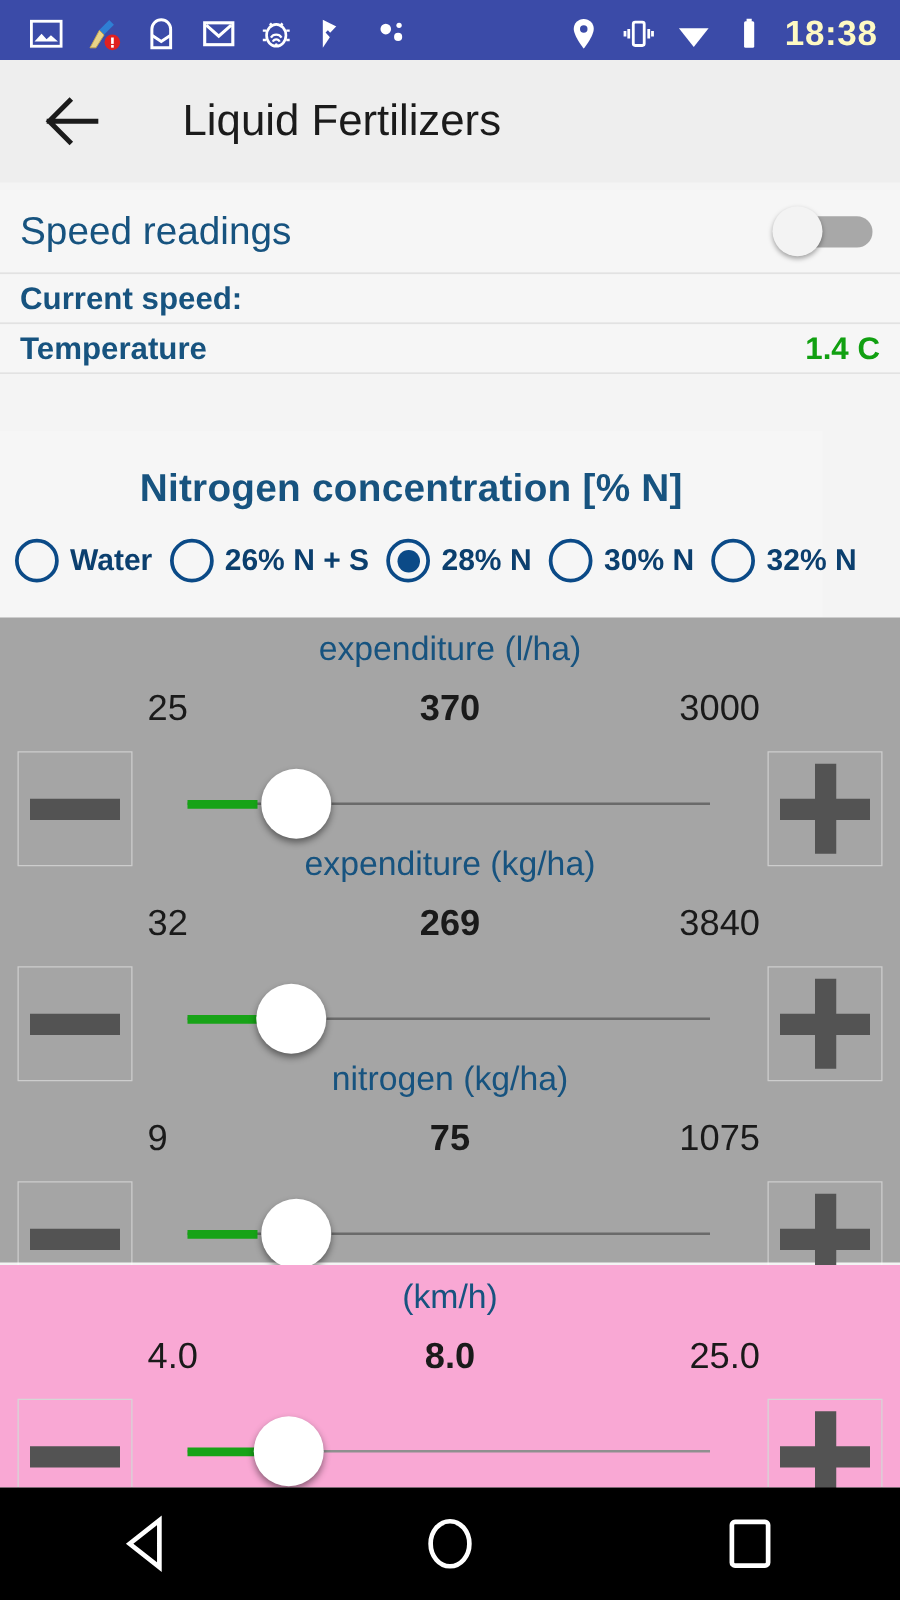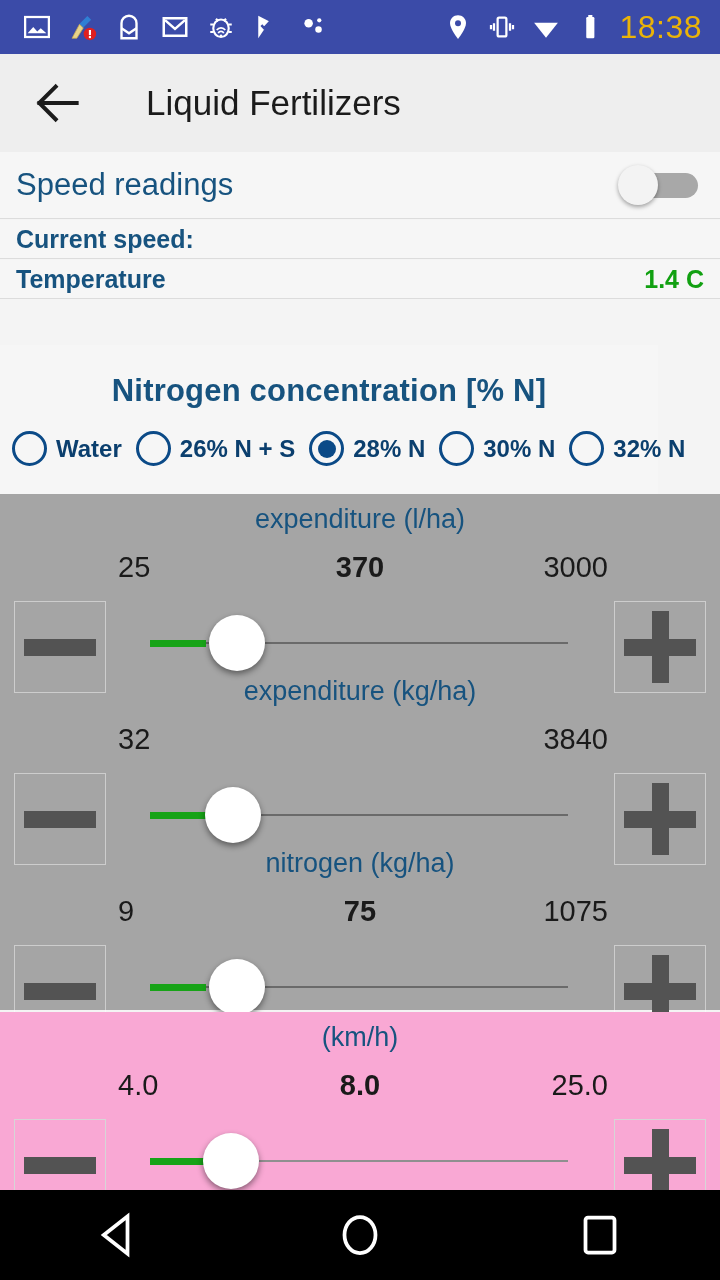--- a/index.html
+++ b/index.html
@@ -12,25 +12,25 @@
   #app { position:relative; width:720px; height:1280px; }
 
   
   .statusbar{
     position:absolute; top:0; left:0; width:720px; height:54px;
     background:#3b4ba8; display:flex; align-items:center;
   }
   .status-left{ display:flex; align-items:center; gap:16px; padding-left:22px; }
   .status-right{ display:flex; align-items:center; gap:14px; margin-left:auto; padding-right:18px; }
   .sicon{ width:30px; height:30px; position:relative; display:block; }
-  .clock{ color:#eab308; font-size:32px; letter-spacing:.5px; }
+  .clock{ color:#fef9c3; font-size:28px; letter-spacing:.5px;font-weight:bold; }
 
   
   .appbar{
-    position:absolute; top:54px; left:0; width:720px; height:98px;
+    position:absolute; top:48px; left:0; width:720px; height:98px;
     background:#eeeeee; display:flex; align-items:center;
   }
   .back-btn{ width:56px; height:56px; margin-left:30px; position:relative; }
   .appbar-title{ font-size:35px; color:#1b1b1b; margin-left:60px; }
 
   
   .speed-header{
     position:absolute; top:152px; left:0; width:720px; height:67px;
     background:#f6f6f6; display:flex; align-items:center;
     border-bottom:1px solid #dcdcdc;
@@ -294,20 +294,21 @@
             <span class="bar-h"></span>
             <span class="bar-v"></span>
           </span>
       </div>
     </div>
 
     <div class="slider-block">
       <div class="slider-title">expenditure (kg/ha)</div>
       <div class="slider-values">
         <span class="sv sv-min">32</span>
+        <span class="sv sv-cur">269</span>
         <span class="sv sv-max">3840</span>
       </div>
       <div class="slider-row">
         <span class="step-btn step-minus">
             <span class="bar-h"></span>
           </span>
         <span class="track"></span>
         <span class="track-fill"></span>
         <span class="thumb" style="left:233px"></span>
         <span class="step-btn step-plus">

